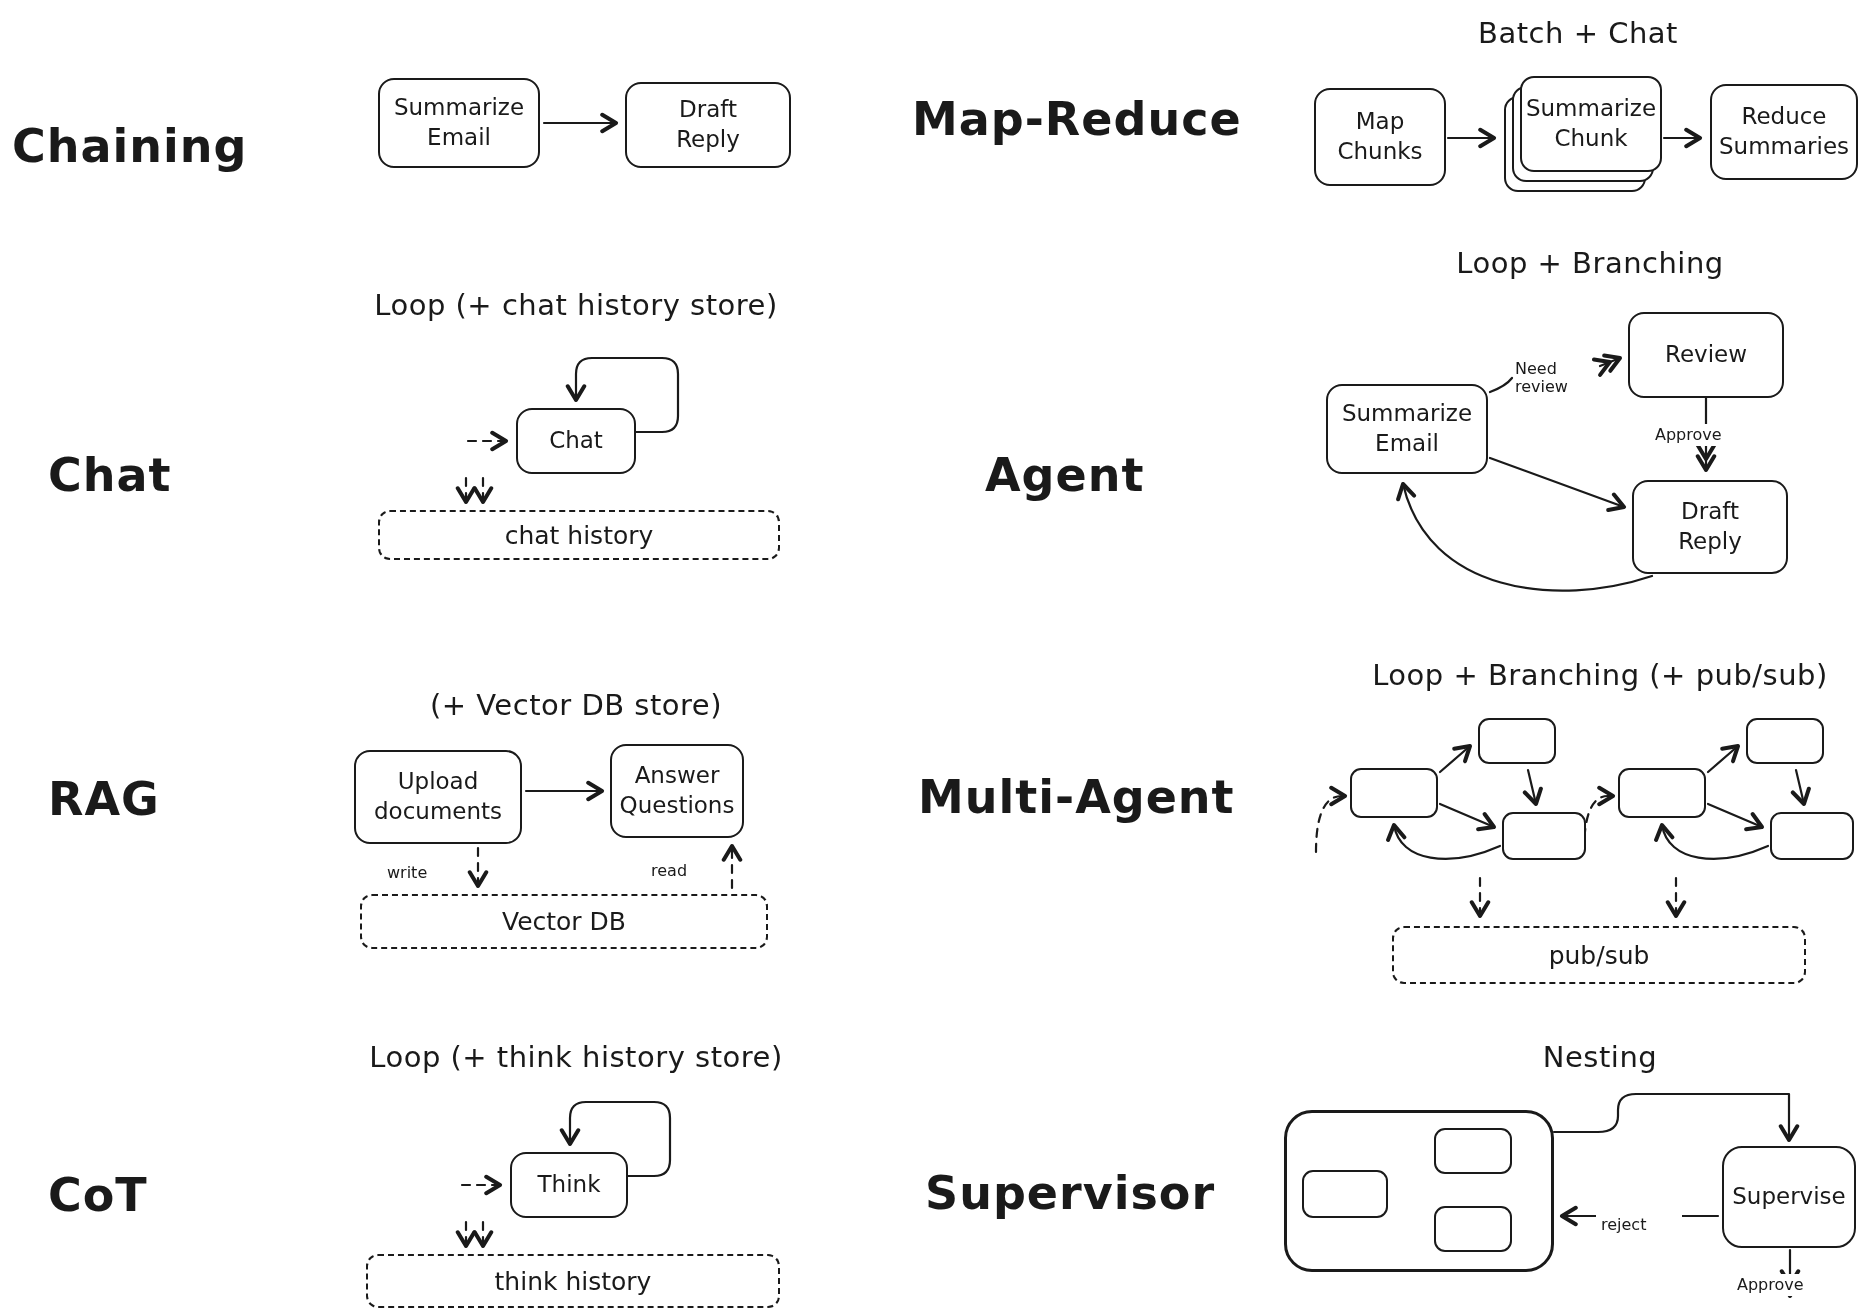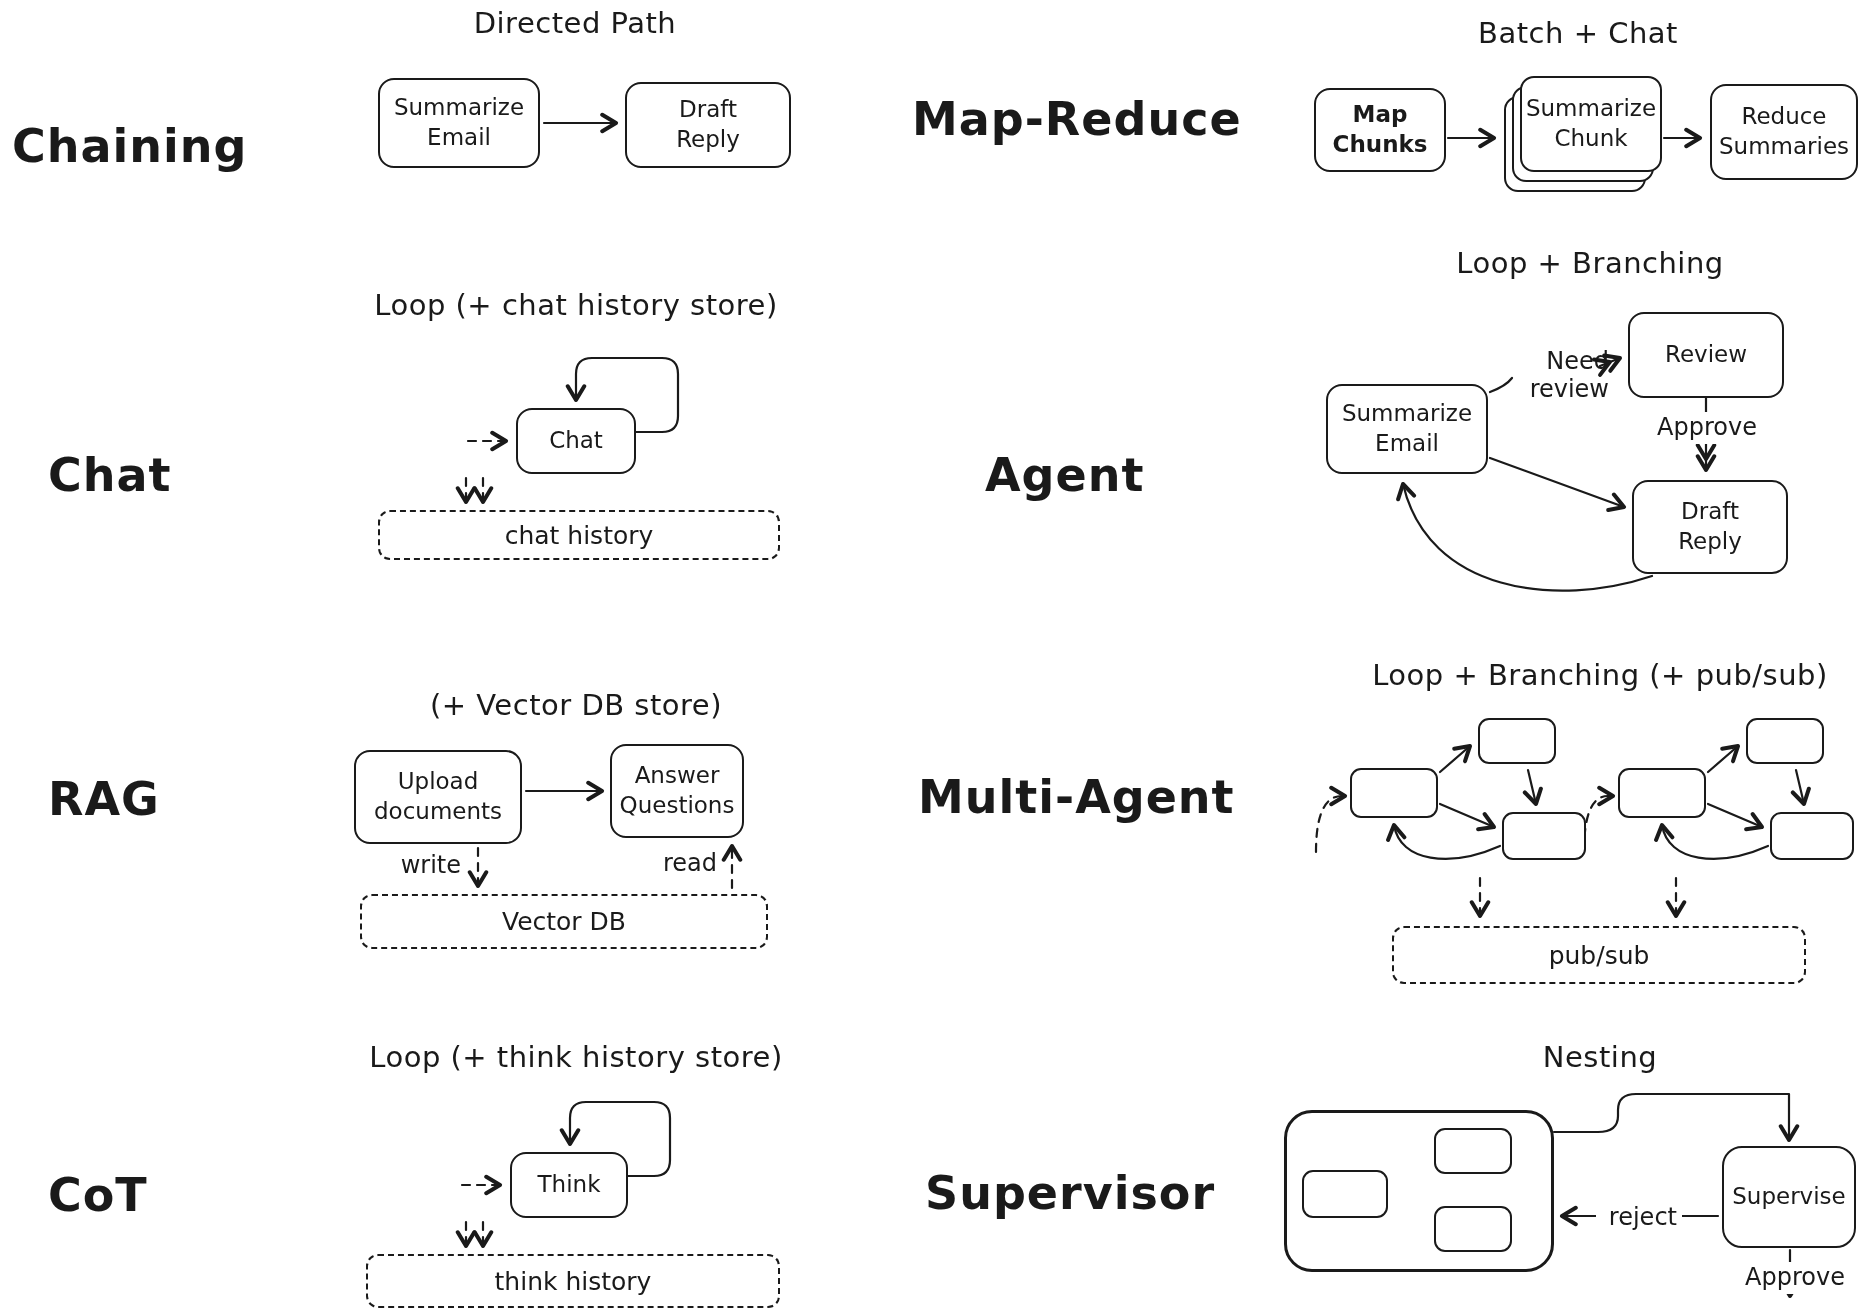--- a/index.html
+++ b/index.html
@@ -11,21 +11,21 @@
   .wires path.dash { stroke-dasharray:8 7; }
   .section-label { position:absolute; font-size:46px; font-weight:bold; letter-spacing:1px; white-space:nowrap; }
   .title { position:absolute; font-size:29px; text-align:center; letter-spacing:.5px; white-space:nowrap; }
   .node { position:absolute; display:flex; align-items:center; justify-content:center; text-align:center;
           border:2.6px solid #1a1a1a; border-radius:16px; background:#ffffff; font-size:23px; line-height:1.3; }
   .small { border-radius:11px; }
   .ghost { position:absolute; border:2.6px solid #1a1a1a; border-radius:14px; background:#ffffff; }
   .container-box { position:absolute; border:3.5px solid #1a1a1a; border-radius:28px; background:#ffffff; }
   .store { position:absolute; display:flex; align-items:center; justify-content:center; text-align:center;
            border:2.4px dashed #1a1a1a; border-radius:12px; background:#ffffff; font-size:25px; }
-  .edge-label { position:absolute; font-size:24px; line-height:1.15; text-align:right; background:#ffffff; padding:2px 5px; }
+  .edge-label { position:absolute; font-size:16px; line-height:1.15; text-align:left; background:#ffffff; padding:2px 5px;margin-top:12px; }
 </style>
 </head>
 <body>
 
 <div class="canvas">
 
   <svg class="wires" viewBox="0 0 1868 1314" xmlns="http://www.w3.org/2000/svg">
     <defs>
       <marker id="ah" viewBox="0 0 12 12" refX="9.5" refY="6" markerWidth="10" markerHeight="10" orient="auto-start-reverse">
         <path d="M2,1.5 L9.5,6 L2,10.5" fill="none" stroke="#1a1a1a" stroke-width="1.8" stroke-linecap="round" stroke-linejoin="round"></path>
@@ -91,27 +91,26 @@
       <path d="M 1390,1180 L 1428,1154" marker-end="url(#ah)"></path>
       <path d="M 1472,1178 L 1472,1200" marker-end="url(#ah)"></path>
       <path d="M 1432,1240 C 1392,1258 1352,1252 1346,1223" marker-end="url(#ah)"></path>
       <path d="M 1554,1132 L 1598,1132 Q 1618,1132 1618,1116 L 1618,1110 Q 1618,1094 1636,1094 L 1789,1094 L 1789,1140" marker-end="url(#ah)"></path>
       <path d="M 1718,1216 L 1562,1216" marker-end="url(#ah)"></path>
       <path d="M 1790,1250 L 1790,1296" marker-end="url(#ahd)"></path>
     </g>
   </svg>
 
   <div class="section-label" style="left:12px; top:96px;margin-top:23px;">Chaining</div>
-  <div class="title" style="left:370px; top:6px; width:410px;">Directed Path</div>
   <div class="node" style="left:378px; top:78px; width:162px; height:90px; padding:0 18px;">Summarize Email</div>
   <div class="node" style="left:625px; top:82px; width:166px; height:86px; padding:0 34px;">Draft Reply</div>
 
   <div class="section-label" style="left:912px; top:92px;">Map-Reduce</div>
   <div class="title" style="left:1378px; top:16px; width:400px;">Batch + Chat</div>
-  <div class="node" style="left:1314px; top:88px; width:132px; height:84px; padding:2px 14px;font-weight:bold;">Map Chunks</div>
+  <div class="node" style="left:1314px; top:88px; width:132px; height:98px; padding:2px 14px;">Map Chunks</div>
   <div class="ghost" style="left:1504px; top:96px; width:142px; height:96px;"></div>
   <div class="ghost" style="left:1512px; top:86px; width:142px; height:96px;"></div>
   <div class="node" style="left:1520px; top:76px; width:142px; height:96px; padding:0 8px; border-radius:14px;">Summarize Chunk</div>
   <div class="node" style="left:1710px; top:84px; width:148px; height:96px; padding:0 4px;">Reduce Summaries</div>
 
   <div class="section-label" style="left:48px; top:448px;">Chat</div>
   <div class="title" style="left:326px; top:288px; width:500px;">Loop (+ chat history store)</div>
   <div class="node" style="left:516px; top:408px; width:120px; height:66px;">Chat</div>
   <div class="store" style="left:378px; top:510px; width:402px; height:50px;">chat history</div>
 

